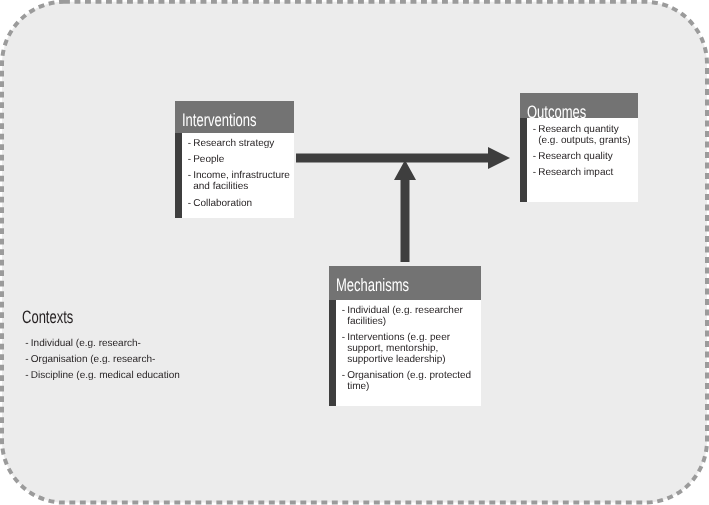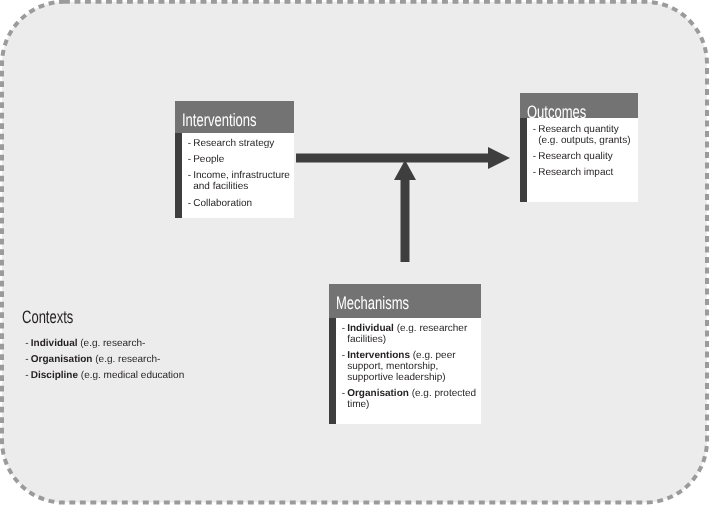--- a/index.html
+++ b/index.html
@@ -12,21 +12,21 @@
   .hdr{background:#737373;position:relative;overflow:hidden;}
   .hdr-text{position:absolute;color:#ffffff;display:block;
             transform-origin:left top;transform:scaleX(0.723);
             white-space:nowrap;font-size:18px;line-height:18px;}
   .bodyw{background:#ffffff;border-left:7px solid #3e3e3e;box-sizing:border-box;position:relative;}
   ul{list-style:none;margin:0;padding:0;position:absolute;}
   li{font-size:10px;line-height:11px;color:#231f20;position:relative;
      padding-left:5.5px;margin-bottom:5.2px;white-space:nowrap;}
   li:last-child{margin-bottom:0;}
   li .dash{position:absolute;left:0;top:0;}
-  li b{font-weight:bold;}
+  li b{font-weight:normal;}
   .ctx{position:absolute;}
   .ctx-title{position:absolute;color:#231f20;display:block;
              transform-origin:left top;transform:scaleX(0.723);
              white-space:nowrap;font-size:18px;line-height:18px;}
 </style>
 </head>
 <body>
 
 <div id="canvas">
 
@@ -61,21 +61,21 @@
     </div>
     <div class="bodyw" style="height:83.5px;">
       <ul id="outcomes-list" style="left:5.7px;top:5.5px;">
           <li><span class="dash">-</span><span>Research quantity</span><br><span>(e.g. outputs, grants)</span></li>
           <li><span class="dash">-</span><span>Research quality</span></li>
           <li><span class="dash">-</span><span>Research impact</span></li>
         </ul>
     </div>
   </div>
 
-  <div class="box" style="left:329px;top:284px;width:152px;">
+  <div class="box" style="left:329px;top:266px;width:152px;">
     <div class="hdr" style="height:33.5px;">
       <span class="hdr-text" style="left:7px;top:10px;">Mechanisms</span>
     </div>
     <div class="bodyw" style="height:106.5px;">
       <ul id="mechanisms-list" style="left:5.7px;top:5.5px;">
           <li><span class="dash">-</span><b>Individual</b><span> (e.g. researcher</span><br><span>facilities)</span></li>
           <li><span class="dash">-</span><b>Interventions</b><span> (e.g. peer</span><br><span>support, mentorship,</span><br><span>supportive leadership)</span></li>
           <li><span class="dash">-</span><b>Organisation</b><span> (e.g. protected</span><br><span>time)</span></li>
         </ul>
     </div>

